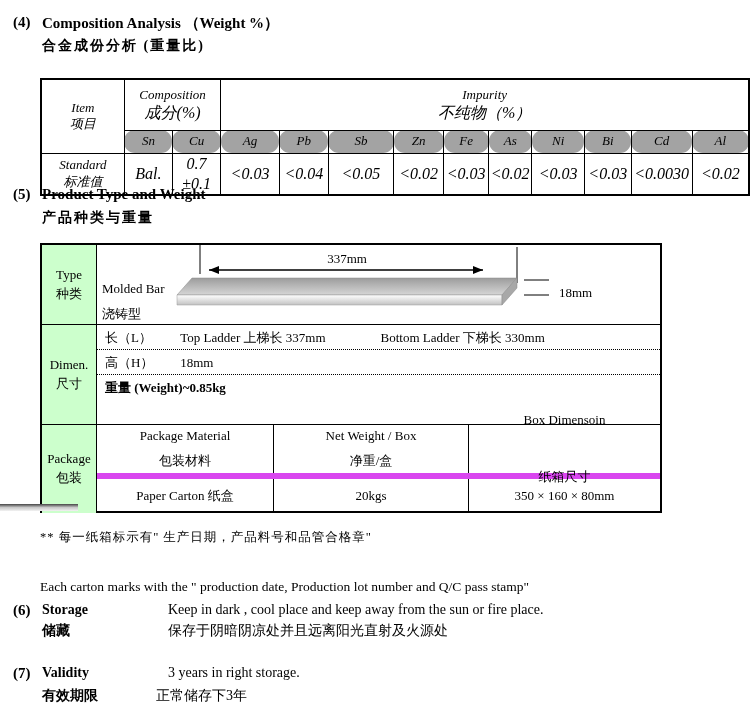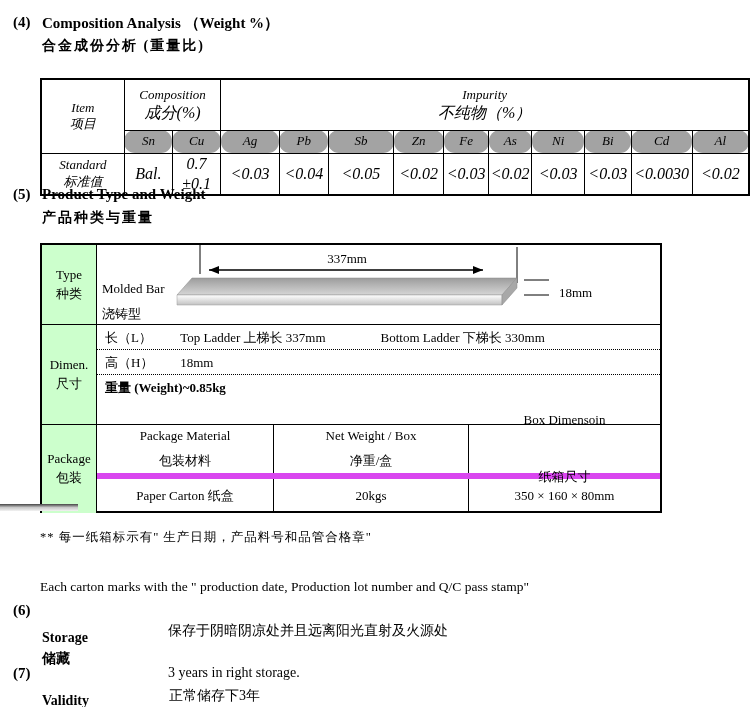--- a/index.html
+++ b/index.html
@@ -41,21 +41,21 @@
   .pkg-cell{box-sizing:border-box;border-right:1px solid #000;display:flex;flex-direction:column;
             align-items:center;justify-content:center;text-align:center;line-height:1.9;}
   .pkg-cell:last-child{border-right:none;gap:32px;}
   .pkg-c1{width:177px;flex:0 0 177px;}
   .pkg-c2{width:195px;flex:0 0 195px;}
   .pkg-c3{flex:1;}
   
   .footnote-zh{font-size:12.5px;letter-spacing:1px;}
   .footnote-en{font-size:13.5px;}
   .body-line{font-size:14px;}
-  .bold{font-weight:bold;margin-top:28px;}
+  .bold{font-weight:bold;}
   .stray-bar{position:absolute;left:0;top:504px;width:78px;height:7px;
              background:linear-gradient(#444,#c9c9c9,#f2f2f2);}
   svg text{font-family:"Liberation Serif","DejaVu Serif",serif;}
 </style>
 </head>
 <body>
 
 <div id="page">
 
   <span class="abs sec-num" style="left:13px;top:14px;">(4)</span>
@@ -227,22 +227,23 @@
     </div>
   </div>
 
   <div class="stray-bar"></div>
 
   <span class="abs footnote-zh" style="left:40px;top:529px;">** 每一纸箱标示有" 生产日期，产品料号和品管合格章"</span>
   <span class="abs footnote-en" style="left:40px;top:579px;">Each carton marks with the " production date, Production lot number and Q/C pass stamp"</span>
 
   <span class="abs sec-num" style="left:13px;top:602px;">(6)</span>
   <span class="abs body-line bold" style="left:42px;top:602px;">Storage</span>
+  <span class="abs body-line" style="left:168px;top:602px;">Keep in dark , cool place and keep away from the sun or fire place.</span>
   <span class="abs body-line bold" style="left:42px;top:622px;font-family:Liberation Mono, monospace;">储藏</span>
   <span class="abs body-line" style="left:168px;top:622px;">保存于阴暗阴凉处并且远离阳光直射及火源处</span>
 
   <span class="abs sec-num" style="left:13px;top:665px;">(7)</span>
   <span class="abs body-line bold" style="left:42px;top:665px;">Validity</span>
   <span class="abs body-line" style="left:168px;top:665px;">3 years in right storage.</span>
   <span class="abs body-line bold" style="left:42px;top:687px;">有效期限</span>
-  <span class="abs body-line" style="left:169px;top:687px;">正常储存下3年</span>
+  <span class="abs body-line" style="left:156px;top:687px;">正常储存下3年</span>
 
 </div>
 
 </body></html>

